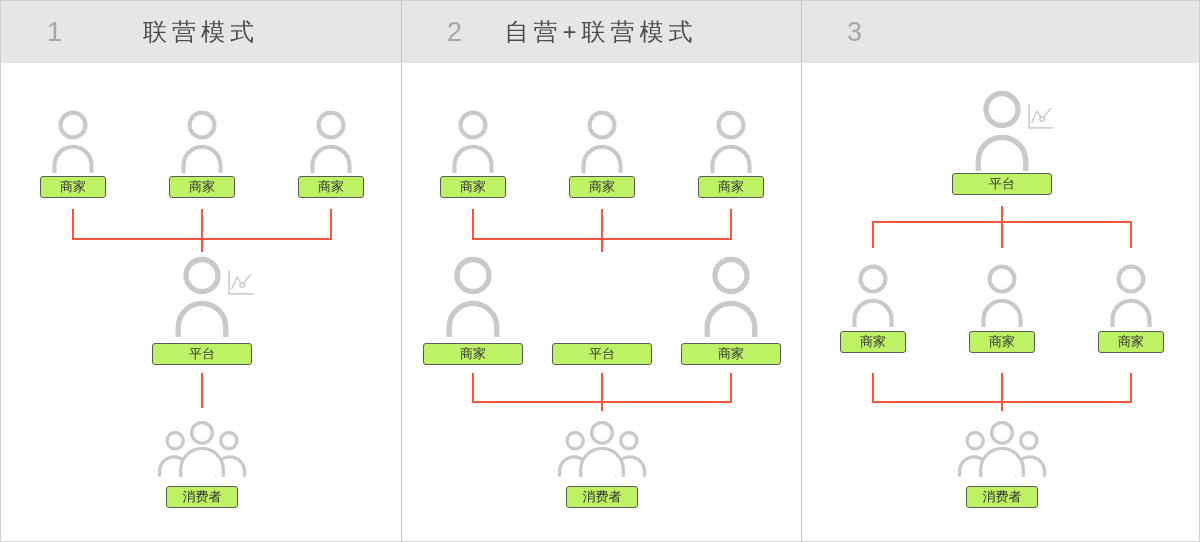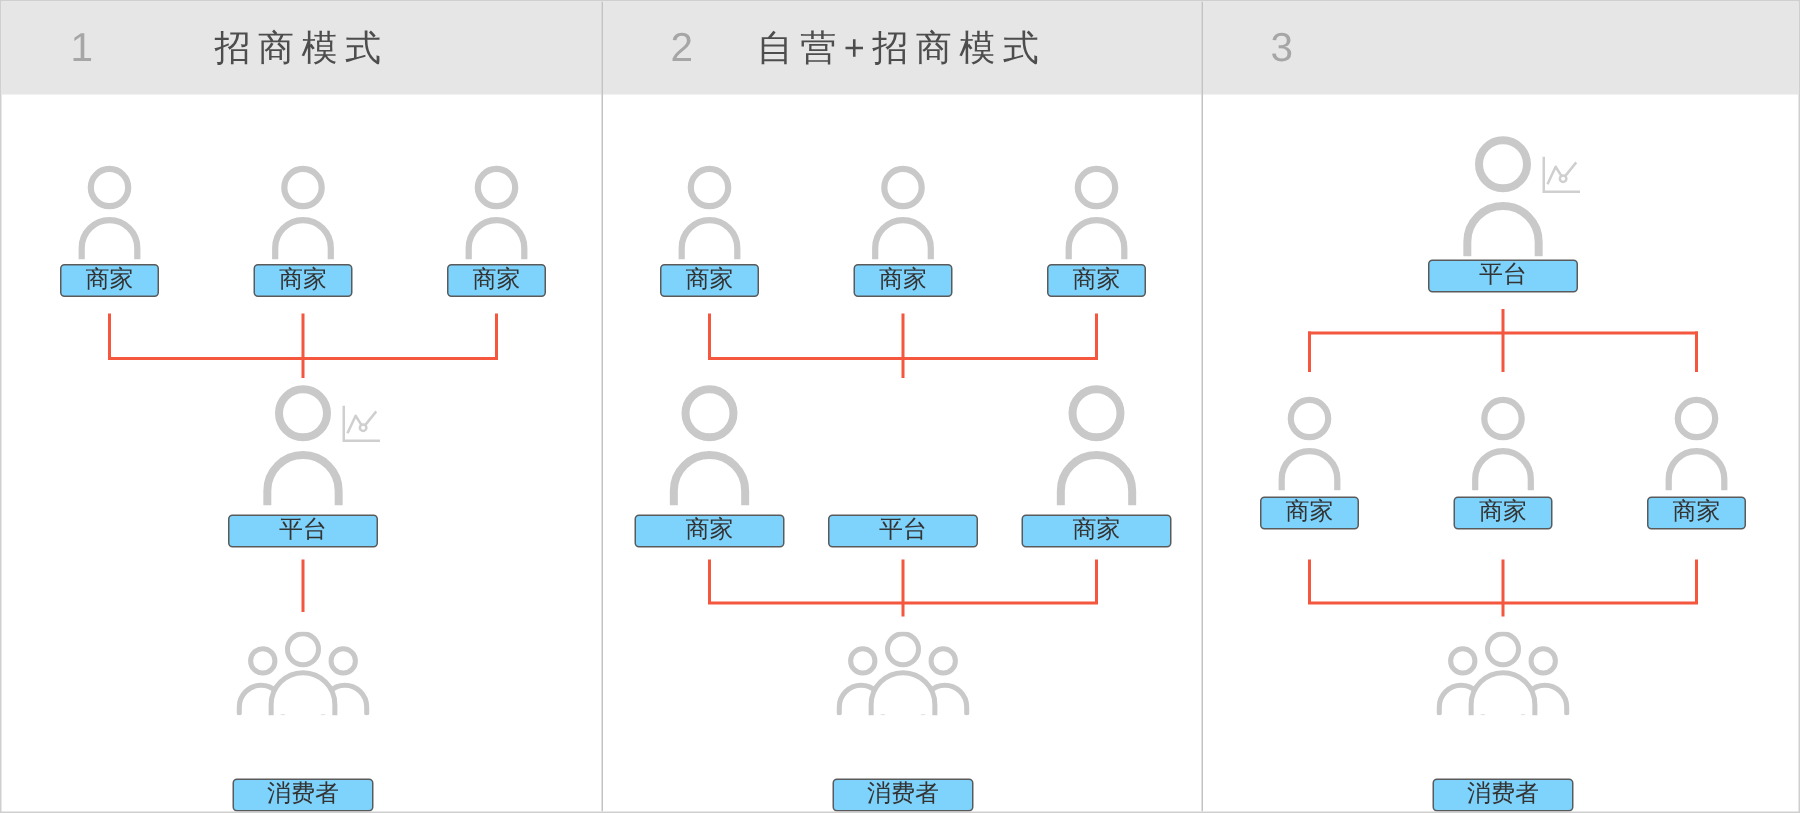--- a/index.html
+++ b/index.html
@@ -8,24 +8,24 @@
   .divider{position:absolute;top:0;bottom:0;width:1px;background:var(--divider);}
   .panel{position:absolute;top:0;width:400px;height:540px;}
   .panel-header{position:absolute;top:0;left:0;right:0;height:62px;background:var(--header-bg);}
   .panel-num{position:absolute;left:46px;top:50%;transform:translateY(-50%);font-size:27px;color:var(--number);}
   .panel-title{position:absolute;left:0;right:0;top:50%;transform:translateY(-50%);text-align:center;font-size:24px;letter-spacing:5px;color:var(--title);}
   .icon{position:absolute;transform:translateX(-50%);color:var(--icon);}
   .person-s{width:46px;height:64px;}
   .person-l{width:60px;height:82px;}
   .group-i{width:95px;height:56px;}
   .chart-i{position:absolute;width:30px;height:32px;color:var(--chart-icon);}
-  .tag{position:absolute;transform:translateX(-50%);box-sizing:border-box;height:22px;line-height:20px;border:1px solid var(--tag-border);border-radius:3px;background:#7dd3fc;text-align:center;font-size:16px;color:var(--tag-text);}
+  .tag{position:absolute;transform:translateX(-50%);box-sizing:border-box;height:22px;line-height:20px;border:1px solid var(--tag-border);border-radius:3px;background:#bef264;text-align:center;font-size:13px;color:var(--tag-text);}
   .tag.s{width:66px;}
   .tag.m{width:100px;}
-  .tag.c{width:94px;margin-top:33px;}
+  .tag.c{width:72px;}
   .vline{position:absolute;width:2px;background:var(--accent);transform:translateX(-50%);}
   .hline{position:absolute;height:2px;background:var(--accent);}
 </style>
 </head>
 <body>
 
 <svg width="0" height="0" style="position:absolute" aria-hidden="true">
   <defs>
     <symbol id="sym-person" viewBox="0 0 72 100">
       <circle cx="36" cy="25" r="19.5" fill="#fff" stroke="currentColor" stroke-width="6.5"></circle>
@@ -45,21 +45,21 @@
       <circle cx="20.5" cy="20.5" r="2.6" fill="#fff" stroke="currentColor" stroke-width="2"></circle>
     </symbol>
   </defs>
 </svg>
 
 <div class="stage">
 
   <div class="panel" style="left:0">
     <div class="panel-header">
       <span class="panel-num">1</span>
-      <span class="panel-title">招商模式</span>
+      <span class="panel-title">联营模式</span>
     </div>
 
     <svg class="icon person-s" style="left:72px;top:108px">
         <use href="#sym-person"></use>
       </svg>
     <svg class="icon person-s" style="left:201px;top:108px">
         <use href="#sym-person"></use>
       </svg>
     <svg class="icon person-s" style="left:330px;top:108px">
         <use href="#sym-person"></use>
@@ -85,21 +85,21 @@
 
     <svg class="icon group-i" style="left:201px;top:420px">
         <use href="#sym-group"></use>
       </svg>
     <div class="tag c" style="left:201px;top:485px">消费者</div>
   </div>
 
   <div class="panel" style="left:400px">
     <div class="panel-header">
       <span class="panel-num">2</span>
-      <span class="panel-title">自营+招商模式</span>
+      <span class="panel-title">自营+联营模式</span>
     </div>
 
     <svg class="icon person-s" style="left:72px;top:108px">
         <use href="#sym-person"></use>
       </svg>
     <svg class="icon person-s" style="left:201px;top:108px">
         <use href="#sym-person"></use>
       </svg>
     <svg class="icon person-s" style="left:330px;top:108px">
         <use href="#sym-person"></use>

